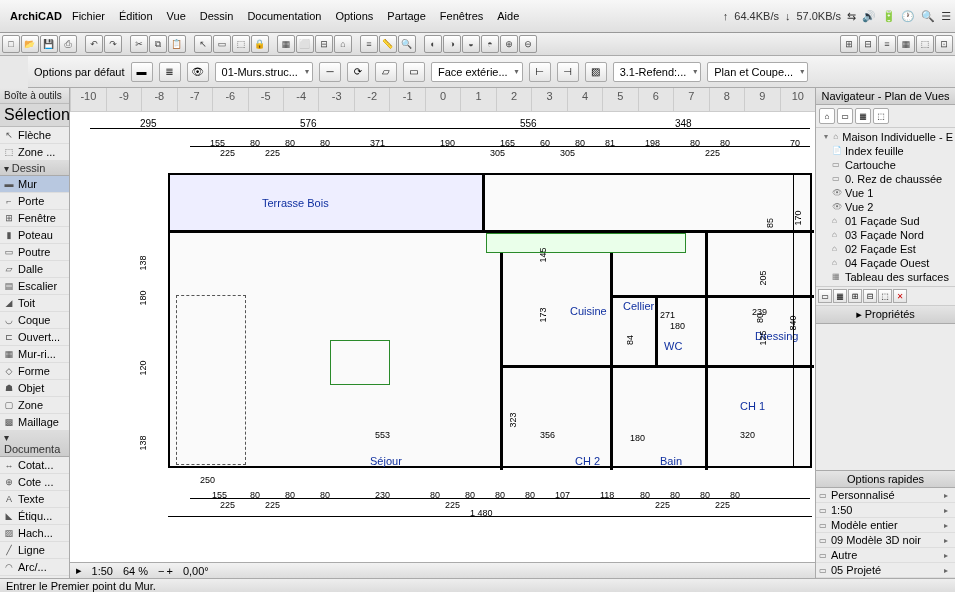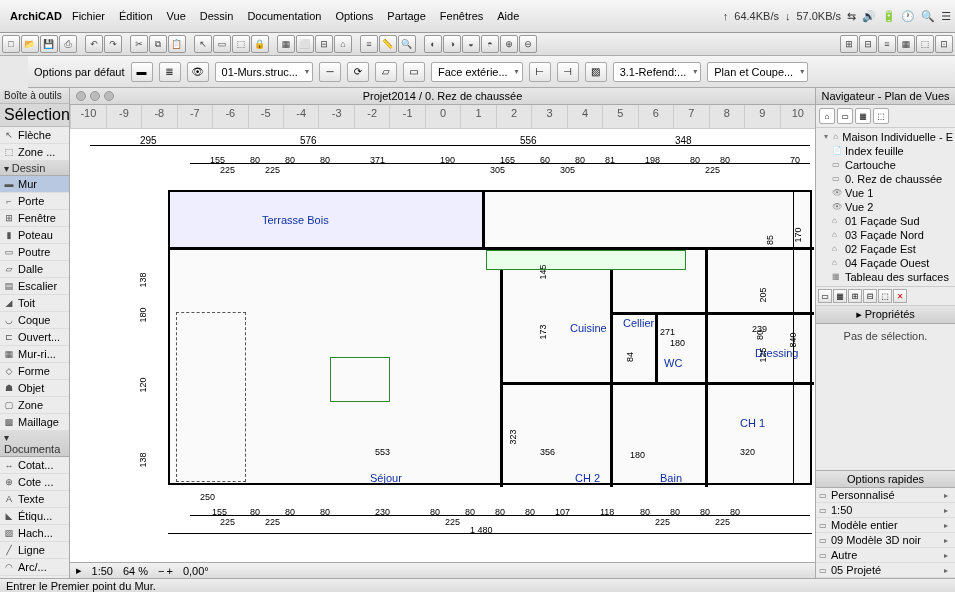--- a/index.html
+++ b/index.html
@@ -291,28 +291,20 @@
         <span class="lbl">Polyli...</span>
       </div>
     <div class="tool-item">
         <span class="ti-icon">▭</span>
         <span class="lbl">Dessin</span>
       </div>
 
   </div>
 
   <div class="canvas-wrap">
-    <div class="canvas-title">
-      <div class="traffic">
-          <span></span>
-          <span></span>
-          <span></span>
-        </div>
-      <span>Projet2014 / 0. Rez de chaussée</span>
-    </div>
     <div class="ruler-h">
       <div class="tick">-10</div>
       <div class="tick">-9</div>
       <div class="tick">-8</div>
       <div class="tick">-7</div>
       <div class="tick">-6</div>
       <div class="tick">-5</div>
       <div class="tick">-4</div>
       <div class="tick">-3</div>
       <div class="tick">-2</div>
@@ -514,21 +506,20 @@
     </div>
     <div class="small-btns">
       <span class="sb">▭</span>
       <span class="sb">▦</span>
       <span class="sb">⊞</span>
       <span class="sb">⊟</span>
       <span class="sb">⬚</span>
       <span class="sb" style="color:#c00">✕</span>
     </div>
     <div class="panel-hdr">▸ <span>Propriétés</span></div>
-    <div class="props">Pas de sélection.</div>
 
     <div style="flex:1"></div>
 
     <div class="quick">
       <div class="panel-hdr">Options rapides</div>
       <div class="quick-row">
           <span class="qi">▭</span>
           <span class="ql">Personnalisé</span>
           <span class="qa">▸</span>
         </div>

